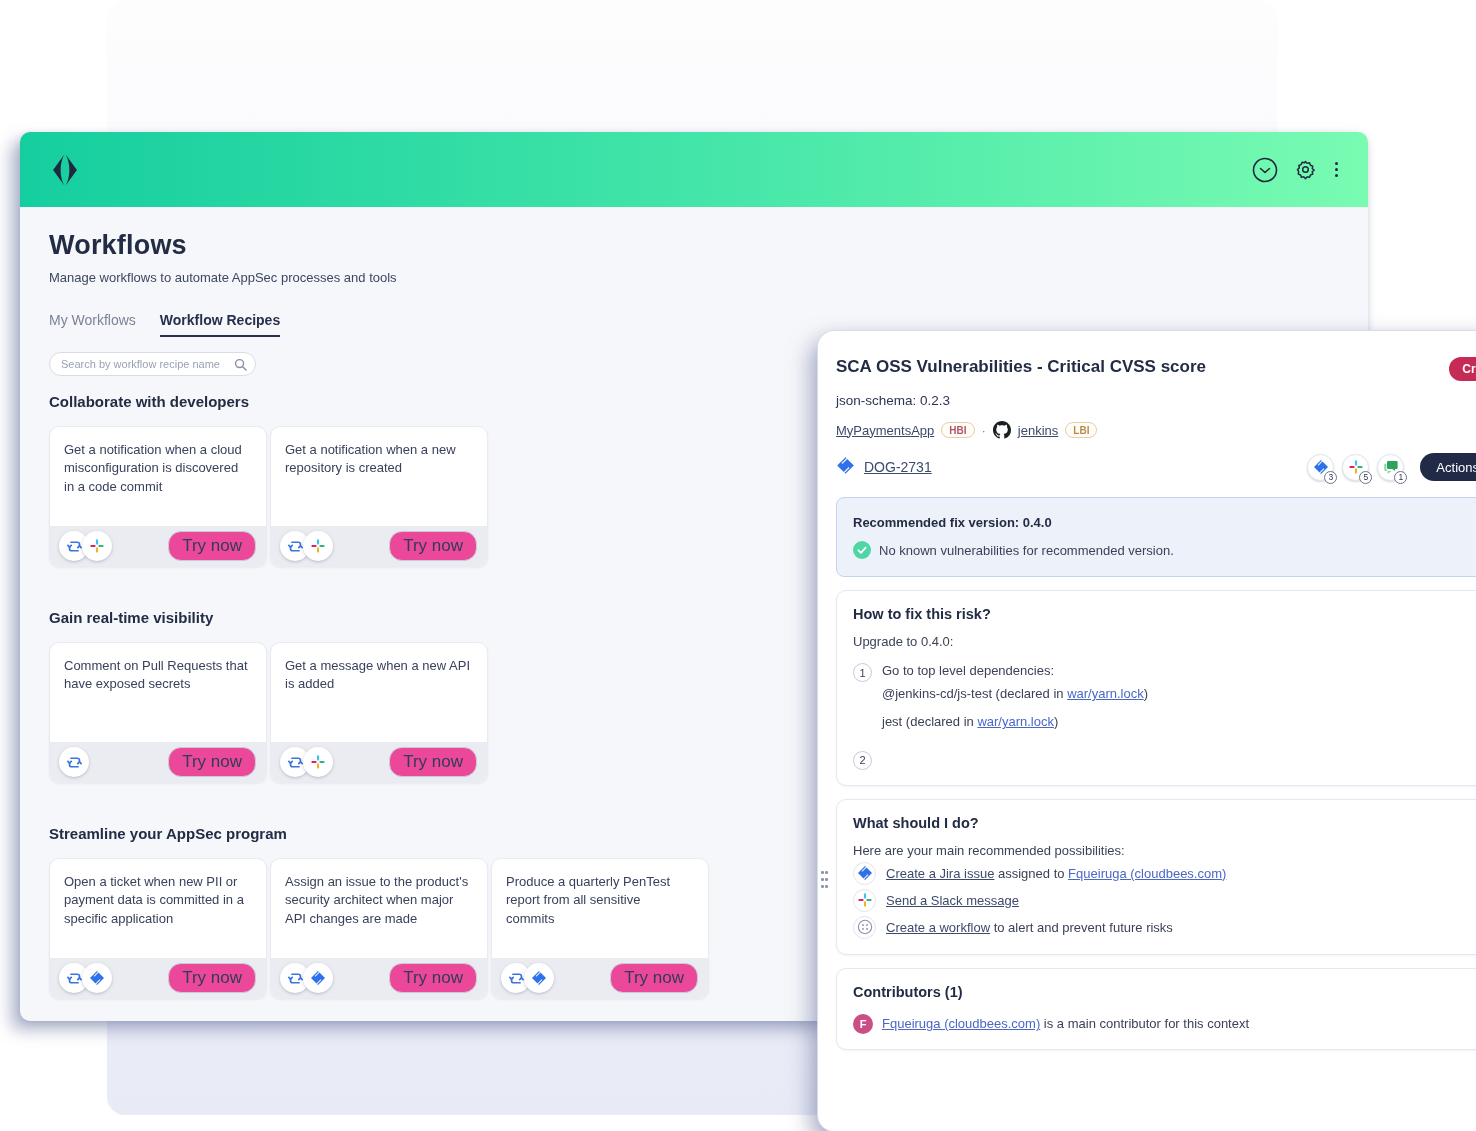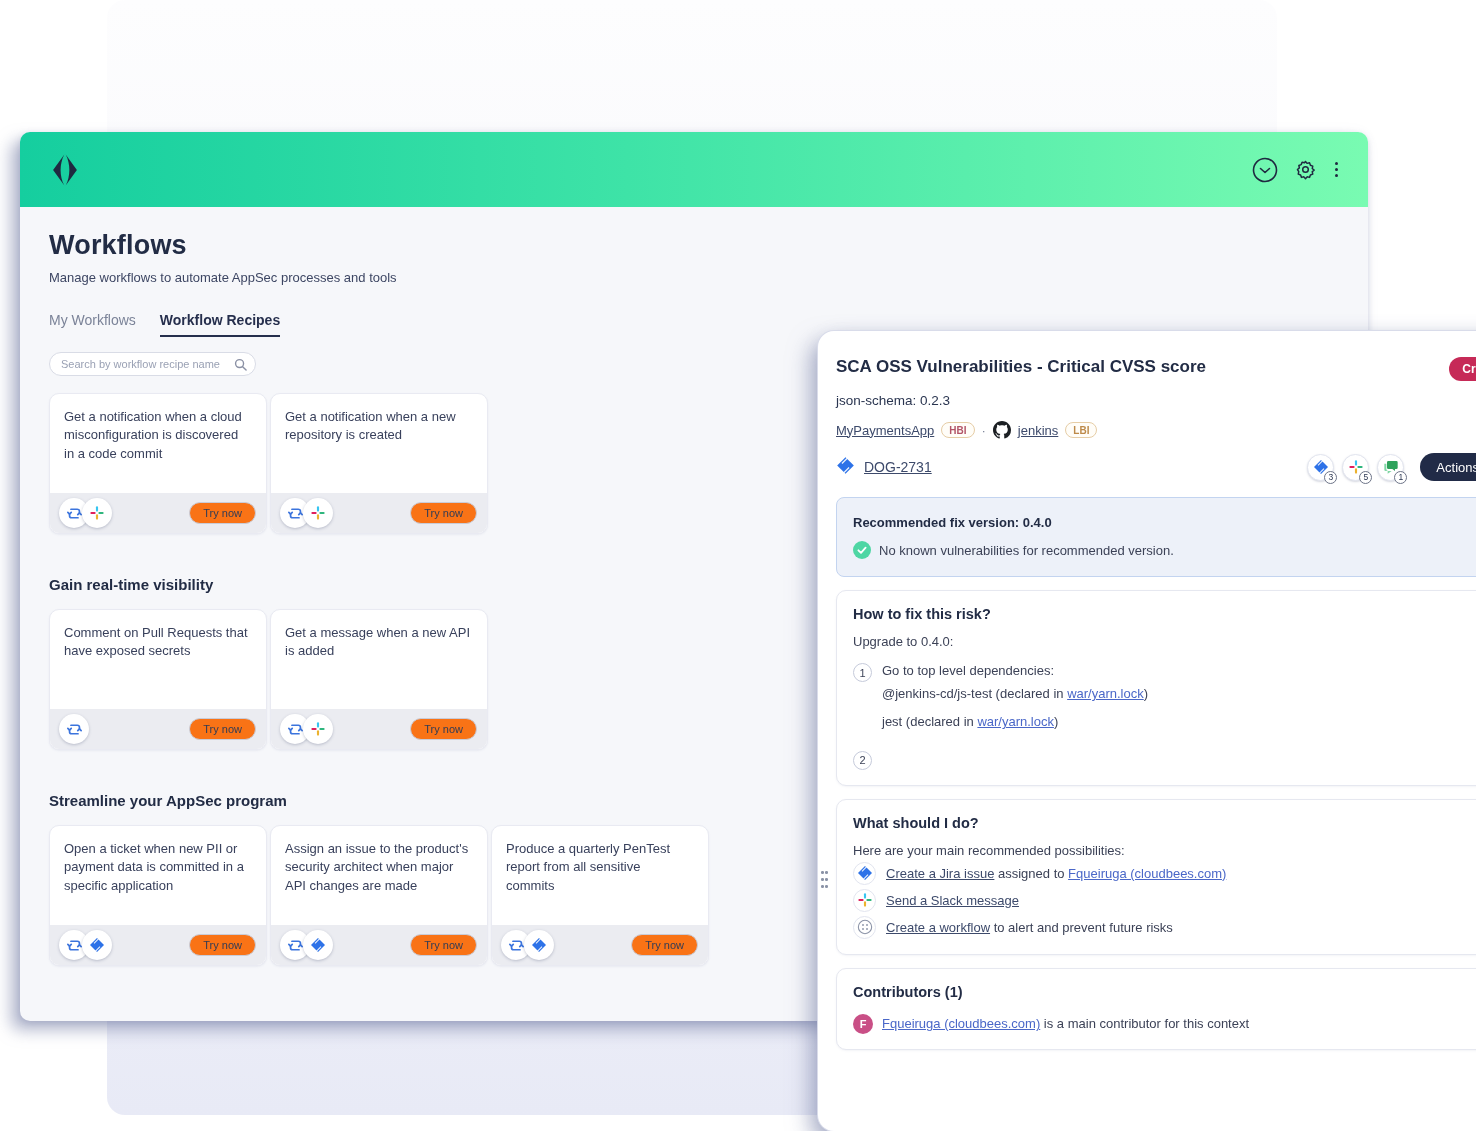--- a/index.html
+++ b/index.html
@@ -45,22 +45,22 @@
   .recipe-card { position:relative; width:218px; height:141px; background:#fff;
     border:1px solid #e9eaf2; border-radius:10px; box-shadow:0 1px 2px rgba(140,148,180,.12); }
   .recipe-card .card-text { padding:14px 16px 0 14px; font-size:13px; line-height:1.42; color:#39415c; }
   .card-footer { position:absolute; left:0; right:0; bottom:0; height:40px; background:#ebecf1;
     border-radius:0 0 9px 9px; display:flex; align-items:center; justify-content:space-between;
     padding:0 10px 0 9px; }
   .chip-stack { display:flex; }
   .icon-circle { width:30px; height:30px; border-radius:50%; background:#fff;
     box-shadow:0 1px 3px rgba(90,98,130,.35); display:flex; align-items:center; justify-content:center; }
   .chip-stack .icon-circle + .icon-circle { margin-left:-7px; }
-  .try-now { background:#f97316; border:1px solid #c9ccd8; border-radius:13px; padding:4px 13px;
-    font-size:11px; color:#323c55; cursor:pointer; font-family:"Liberation Sans", sans-serif; }
+  .try-now { background:#ec4899; border:1px solid #c9ccd8; border-radius:13px; padding:4px 13px;
+    font-size:17px; color:#323c55; cursor:pointer; font-family:"Liberation Sans", sans-serif; }
 
   
   .panel { position:absolute; left:818px; top:331px; width:718px; height:800px; background:#fff;
     border-radius:16px; box-shadow:0 0 0 1px #d9dcea, -8px 10px 22px rgba(116,125,165,.55),
     8px 10px 22px rgba(116,125,165,.45); }
   .drag-handle { position:absolute; left:3px; top:540px; display:grid;
     grid-template-columns:repeat(2,4px); grid-auto-rows:7px; width:10px; cursor:grab; }
   .drag-handle i { width:2.5px; height:2.5px; border-radius:50%; background:#8b93a7; }
 
   .panel-header { padding:26px 20px 0 18px; }
@@ -170,20 +170,21 @@
         <input type="text" placeholder="Search by workflow recipe name" style="">
         <span class="mag">
           <svg width="13" height="13" viewBox="0 0 14 14" fill="none" stroke="#8a90a4" stroke-width="1.5">
             <circle cx="6" cy="6" r="4.3"></circle>
               <line x1="9.3" y1="9.3" x2="13" y2="13" stroke-linecap="round"></line>
           </svg>
         </span>
       </div>
       <div id="sections">
           <div class="section">
+            <h3>Collaborate with developers</h3>
             <div class="cards-row">
               <div class="recipe-card">
                 <p class="card-text">Get a notification when a cloud misconfiguration is discovered in a code commit</p>
                 <div class="card-footer">
                   <div class="chip-stack">
                     <span class="icon-circle">
                       <svg width="17" height="17" viewBox="0 0 24 24" fill="none" stroke="#3b74dd" stroke-width="2.4" stroke-linecap="round" stroke-linejoin="round">
                         <path d="M7 6h9a3 3 0 0 1 3 3v2"></path>
                         <polyline points="16.6,13.6 19,11.2 21.4,13.6"></polyline>
                         <path d="M17 18H8a3 3 0 0 1-3-3v-2"></path>

